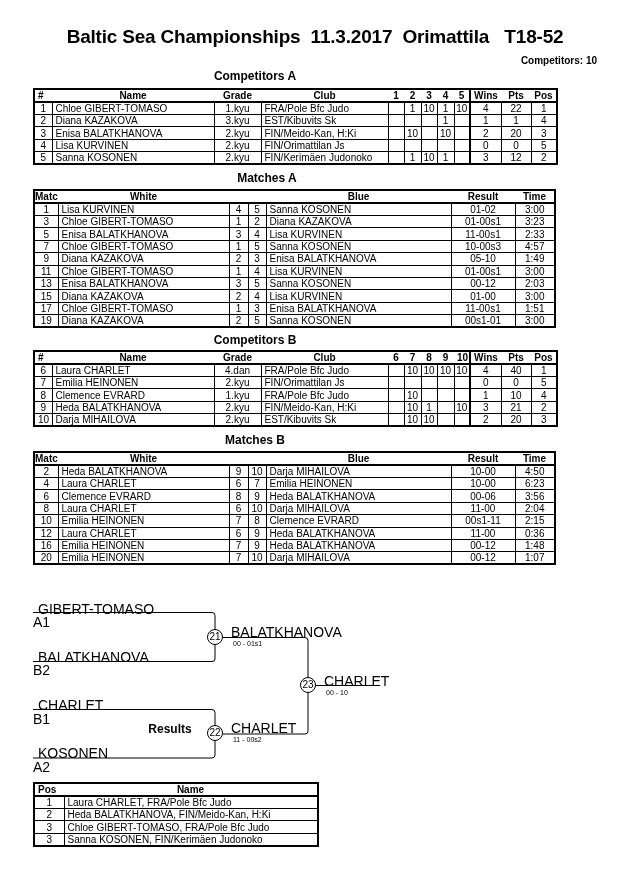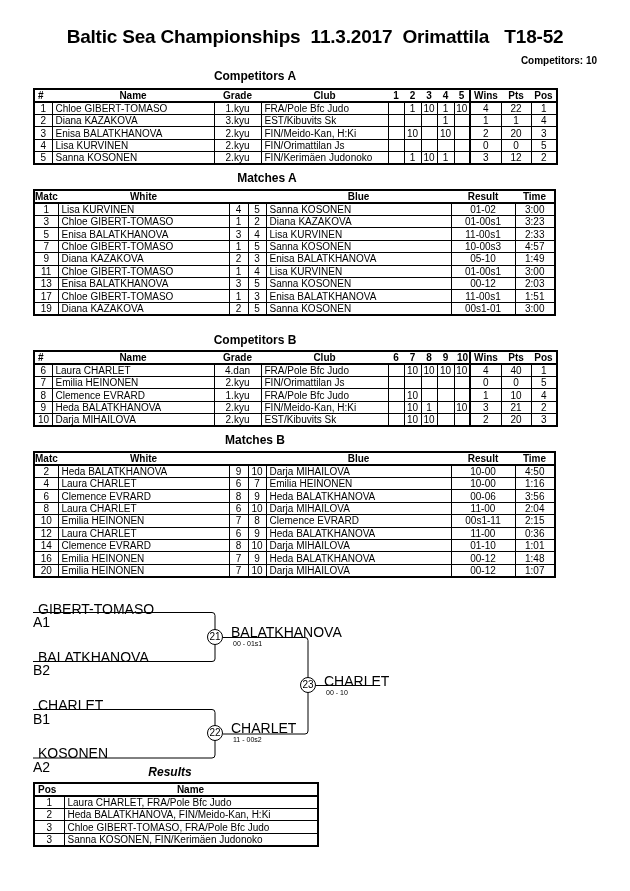--- a/index.html
+++ b/index.html
@@ -213,20 +213,29 @@
       <tr>
         <td class="c" style="padding: 0px;">13</td>
         <td class="l">Enisa BALATKHANOVA</td>
         <td class="c" style="padding: 0px;">3</td>
         <td class="c" style="padding: 0px;">5</td>
         <td class="l">Sanna KOSONEN</td>
         <td class="c">00-12</td>
         <td class="c">2:03</td>
       </tr>
       <tr>
+        <td class="c" style="padding: 0px;">15</td>
+        <td class="l">Diana KAZAKOVA</td>
+        <td class="c" style="padding: 0px;">2</td>
+        <td class="c" style="padding: 0px;">4</td>
+        <td class="l">Lisa KURVINEN</td>
+        <td class="c">01-00</td>
+        <td class="c">3:00</td>
+      </tr>
+      <tr>
         <td class="c" style="padding: 0px;">17</td>
         <td class="l">Chloe GIBERT-TOMASO</td>
         <td class="c" style="padding: 0px;">1</td>
         <td class="c" style="padding: 0px;">3</td>
         <td class="l">Enisa BALATKHANOVA</td>
         <td class="c">11-00s1</td>
         <td class="c">1:51</td>
       </tr>
       <tr>
         <td class="c" style="padding: 0px;">19</td>
@@ -377,21 +386,21 @@
         <td class="c">10-00</td>
         <td class="c">4:50</td>
       </tr>
       <tr>
         <td class="c" style="padding: 0px;">4</td>
         <td class="l">Laura CHARLET</td>
         <td class="c" style="padding: 0px;">6</td>
         <td class="c" style="padding: 0px;">7</td>
         <td class="l">Emilia HEINONEN</td>
         <td class="c">10-00</td>
-        <td class="c">1:16</td>
+        <td class="c">6:23</td>
       </tr>
       <tr>
         <td class="c" style="padding: 0px;">6</td>
         <td class="l">Clemence EVRARD</td>
         <td class="c" style="padding: 0px;">8</td>
         <td class="c" style="padding: 0px;">9</td>
         <td class="l">Heda BALATKHANOVA</td>
         <td class="c">00-06</td>
         <td class="c">3:56</td>
       </tr>
@@ -416,29 +425,20 @@
       <tr>
         <td class="c" style="padding: 0px;">12</td>
         <td class="l">Laura CHARLET</td>
         <td class="c" style="padding: 0px;">6</td>
         <td class="c" style="padding: 0px;">9</td>
         <td class="l">Heda BALATKHANOVA</td>
         <td class="c">11-00</td>
         <td class="c">0:36</td>
       </tr>
       <tr>
-        <td class="c" style="padding: 0px;">14</td>
-        <td class="l">Clemence EVRARD</td>
-        <td class="c" style="padding: 0px;">8</td>
-        <td class="c" style="padding: 0px;">10</td>
-        <td class="l">Darja MIHAILOVA</td>
-        <td class="c">01-10</td>
-        <td class="c">1:01</td>
-      </tr>
-      <tr>
         <td class="c" style="padding: 0px;">16</td>
         <td class="l">Emilia HEINONEN</td>
         <td class="c" style="padding: 0px;">7</td>
         <td class="c" style="padding: 0px;">9</td>
         <td class="l">Heda BALATKHANOVA</td>
         <td class="c">00-12</td>
         <td class="c">1:48</td>
       </tr>
       <tr>
         <td class="c" style="padding: 0px;">20</td>
@@ -477,21 +477,21 @@
 <div class="bk-text" style="left:38px; top:745px;">KOSONEN</div>
 <div class="bk-text" style="left:33px; top:759px;">A2</div>
 <div class="bk-node" style="left:207px; top:725px;">22</div>
 <div class="bk-text" style="left:231px; top:720px;">CHARLET</div>
 <div class="bk-score" style="left:233px; top:736px;">11 - 00s2</div>
 
 <div class="bk-node" style="left:300px; top:677px;">23</div>
 <div class="bk-text" style="left:324px; top:673px;">CHARLET</div>
 <div class="bk-score" style="left:326px; top:689px;">00 - 10</div>
 
-<div class="section-title" style="left:105px; top:765px; width:130px;font-style:italic;">Results</div>
+<div class="section-title" style="left:105px; top:722px; width:130px;">Results</div>
 <table class="bordered" id="tblResults" style="left:33px; top:782px; width:284px;">
   <colgroup>
       <col style="width:30px">
       <col style="width:254px">
     </colgroup>
   <thead>
       <tr class="hdr-row">
     <th style="text-align:left">Pos</th>
     <th>Name</th>
   </tr>

